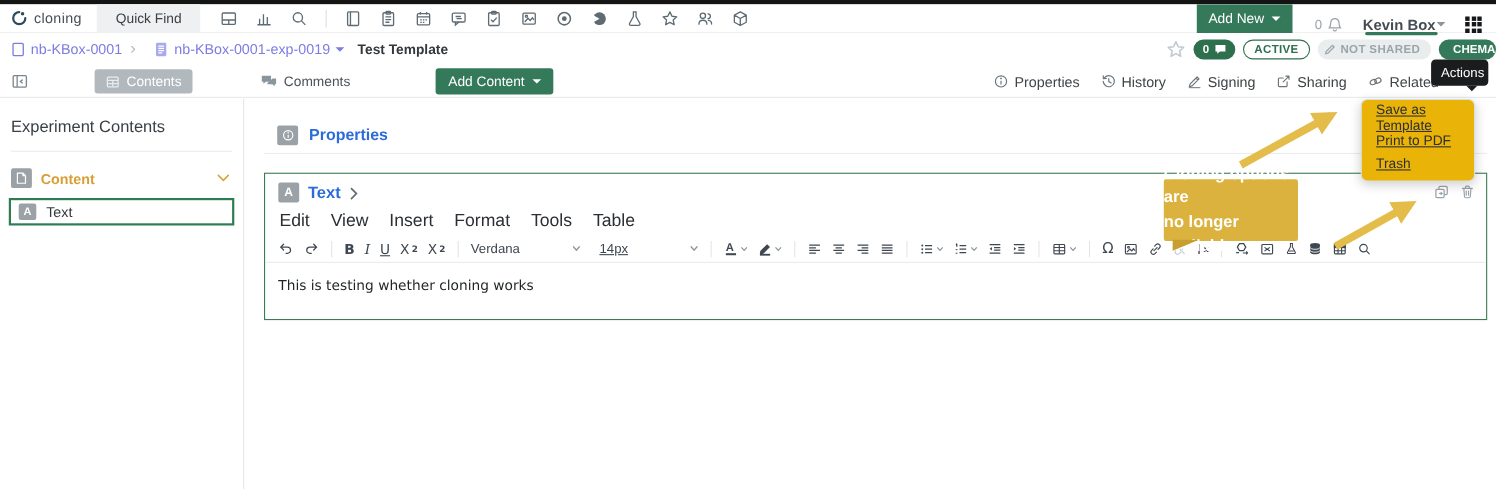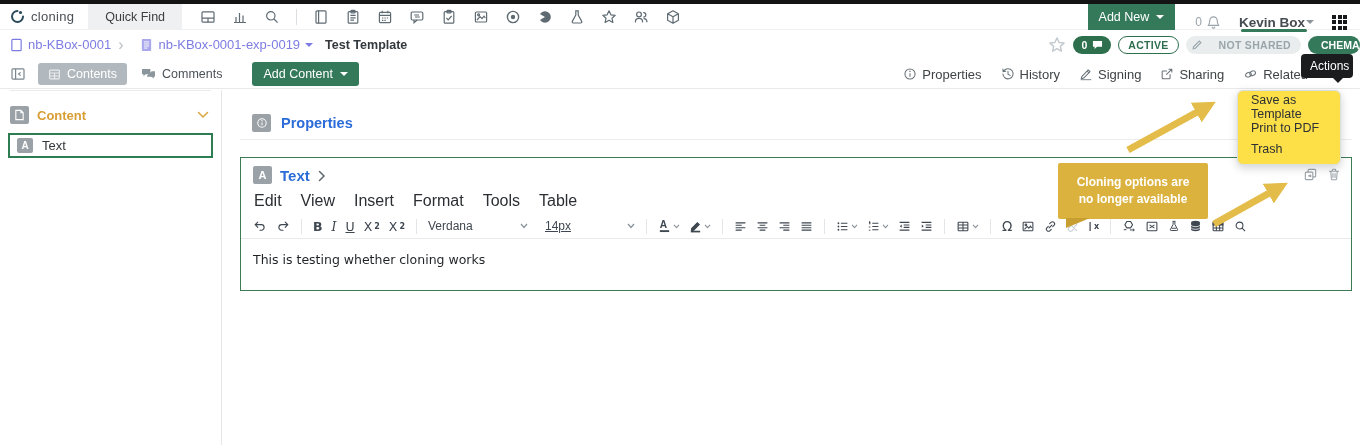--- a/index.html
+++ b/index.html
@@ -27,27 +27,27 @@
 
   
   .crumbrow { position:absolute; top:31px; left:0; width:1360px; height:27px; display:flex; align-items:center; }
   .crumb { display:flex; align-items:center; gap:5px; color:#7d7ce2; font-size:13px; margin-left:10px; cursor:pointer; }
   .crumb-sep { color:#b8bec2; margin:0 7px; }
   .crumb-title { color:#33383c; font-size:12.5px; margin-left:12px; font-weight:600; }
   .crumb-right { margin-left:auto; display:flex; align-items:center; gap:7px; margin-right:0; }
   .star { color:#c3cacf; cursor:pointer; }
   .pill-comments { background:#2e6f4e; color:#fff; border-radius:10px; height:18px; padding:0 8px; font-size:10.5px; font-weight:700; display:flex; align-items:center; gap:5px; cursor:pointer; }
   .pill-active { border:1.5px solid #2e6f4e; color:#2e6f4e; background:#fff; border-radius:10px; height:18px; padding:0 9px; font-size:10.5px; font-weight:700; display:flex; align-items:center; letter-spacing:.3px; }
-  .pill-notshared { background:#e9edee; color:#9aa5ab; border-radius:10px; height:18px; padding:0 10px 0 5px; font-size:10.5px; font-weight:700; display:flex; align-items:center; gap:16px; letter-spacing:.3px; }
+  .pill-notshared { background:#e9edee; color:#9aa5ab; border-radius:10px; height:18px; padding:0 10px 0 5px; font-size:10.5px; font-weight:700; display:flex; align-items:center; gap:4px; letter-spacing:.3px; }
   .pill-chemacx { background:#35795b; color:#fff; border-radius:10px; height:18px; padding:0 9px; font-size:10.5px; font-weight:700; display:flex; align-items:center; gap:4px; width:52px; overflow:hidden; white-space:nowrap; cursor:pointer; }
   .tooltip { position:absolute; top:54px; left:1301px; width:52px; background:#1a1c1d; color:#fff; font-size:12px; padding:5px 9px; border-radius:4px; z-index:60; text-align:center; }
   .tooltip::after { content:""; position:absolute; bottom:-5px; left:62%; border-left:5px solid transparent; border-right:5px solid transparent; border-top:5px solid #1a1c1d; }
 
   
-  .tabsrow { position:absolute; top:60px; left:0; width:1360px; height:29px; background:#fff; display:flex; align-items:center; border-bottom:1px solid #e7e9ea; }
+  .tabsrow { position:absolute; top:60px; left:0; width:1360px; height:29px; background:#fff; display:flex; align-items:center; border-bottom:1px solid #e7e9ea;gap:48px; }
   .collapse { margin-left:10px; color:#7a868d; cursor:pointer; }
   .tab-contents { background:#b2b9be; color:#fff; border-radius:3px; height:22px; padding:0 10px; display:flex; align-items:center; gap:6px; font-size:12.5px; margin-left:12px; cursor:pointer; }
   .tab-comments { color:#4b5258; display:flex; align-items:center; gap:6px; font-size:12.5px; margin-left:14px; cursor:pointer; }
   .addcontent { background:#35795b; color:#fff; border-radius:3px; height:24px; padding:0 11px; font-size:12.5px; margin-left:30px; display:flex; align-items:center; gap:7px; cursor:pointer; }
   .actionsbar { margin-left:auto; display:flex; align-items:center; gap:19px; font-size:13px; color:#3f4447; margin-right:14px; }
   .actionsbar .act { display:flex; align-items:center; gap:5px; cursor:pointer; }
   .actionsbar .act svg { color:#6b747a; }
   .kebab { display:flex; flex-direction:column; gap:2.5px; padding:4px 6px; cursor:pointer; margin-left:4px; }
   .kebab div { width:3px; height:3px; border-radius:50%; background:#5f6b73; }
 
@@ -83,25 +83,25 @@
   .tglyph.it { font-style:italic; font-weight:400; font-family:"DejaVu Serif",serif; }
   .tglyph.un { text-decoration:underline; font-weight:400; }
   .smark { font-size:8px; font-weight:700; }
   .sub { vertical-align:sub; } .sup { vertical-align:super; }
   .fontsel { display:flex; align-items:center; font-size:12px; color:#3f4750; cursor:pointer; }
   .fontsel .name { width:92px; } .fontsel .size { width:82px; }
   .grayed { color:#c6ccd1; }
   .editor-body { padding:13px 12px; font-family:"DejaVu Sans",sans-serif; font-size:12.5px; color:#1f2326; }
 
   
-  .menu { position:absolute; left:1237px; top:90px; width:104px; background:#fde047; border:1px solid #dcdfe0; border-radius:6px; box-shadow:0 3px 10px rgba(0,0,0,.18); z-index:50; padding:5px 0; }
+  .menu { position:absolute; left:1237px; top:90px; width:104px; background:#eab308; border:1px solid #dcdfe0; border-radius:6px; box-shadow:0 3px 10px rgba(0,0,0,.18); z-index:50; padding:5px 0;text-decoration:underline; }
   .menu-item { height:21px; display:flex; align-items:center; padding-left:13px; font-size:12.5px; color:#2c3034; cursor:pointer; }
 
   
-  .callout { position:absolute; left:1058px; top:163px; width:150px; height:56px; background:#dcb23e; z-index:20; display:flex; flex-direction:column; align-items:center; justify-content:center; color:#fff; font-weight:700; font-size:12px; line-height:1.45; border-radius:2px; }
+  .callout { position:absolute; left:1058px; top:163px; width:122px; height:56px; background:#dcb23e; z-index:20; display:flex; flex-direction:column; align-items:center; justify-content:center; color:#fff; font-weight:700; font-size:15px; line-height:1.45; border-radius:2px; }
   .callout::after { content:""; position:absolute; left:8px; bottom:-9px; width:0; height:0; border-top:10px solid #c79f30; border-right:24px solid transparent; }
   .arrows { position:absolute; top:0; left:0; z-index:25; pointer-events:none; }
 </style>
 </head>
 <body>
 
 <div class="topstrip"></div>
 
 <div class="navbar">
   <div class="logo">
@@ -312,20 +312,21 @@
     </div>
     <div class="kebab">
         <div></div>
         <div></div>
         <div></div>
       </div>
   </div>
 </div>
 
 <div class="sidebar">
+  <div class="sb-title">Experiment Contents</div>
   <div class="sb-div"></div>
   <div class="sb-section">
     <span class="gbox gbox-lg">
       <svg width="11" height="12" viewBox="0 0 12 13" fill="none" stroke="#fff" stroke-width="1.2">
           <path d="M2 1.5 H7.5 L10 4 V11.5 H2 Z M7.5 1.5 V4 H10"></path>
         </svg>
     </span>
     <span class="sb-section-label">Content</span>
     <svg class="sb-chev" width="12" height="8" viewBox="0 0 12 8" fill="none" stroke="currentColor" stroke-width="1.5" stroke-linecap="round">
         <path d="M1.5 1.5 L6 6 L10.5 1.5"></path>

